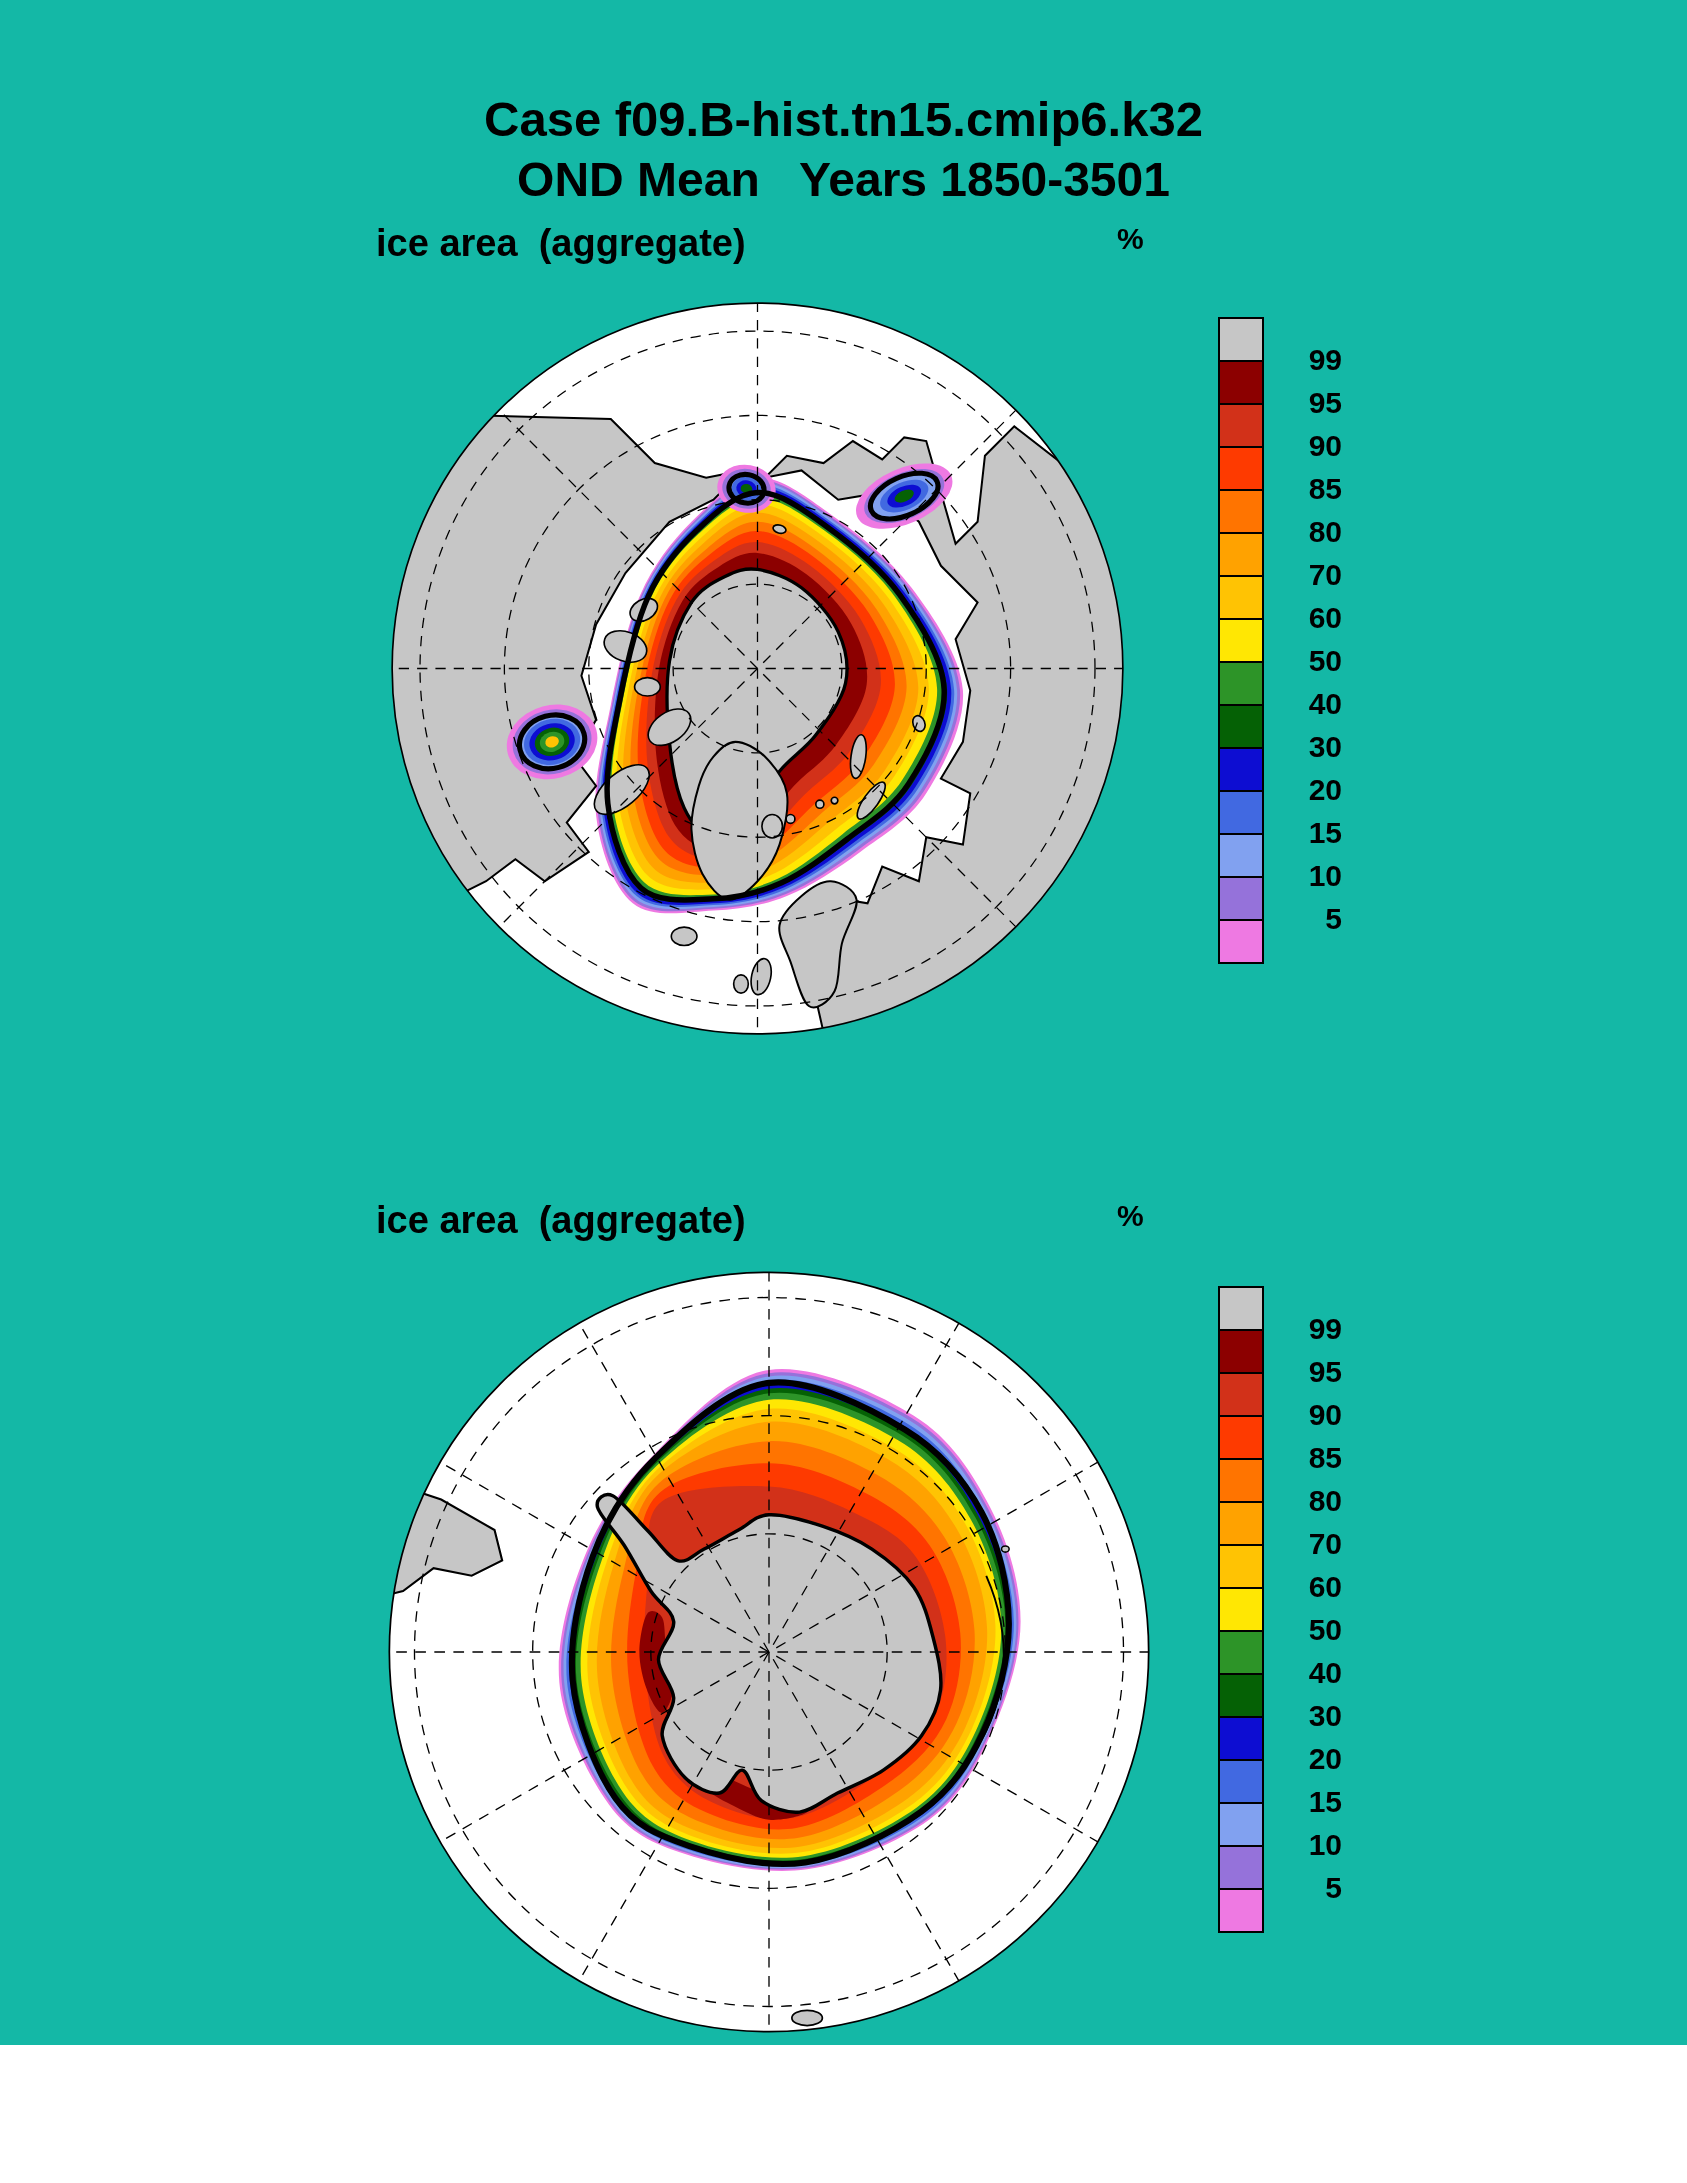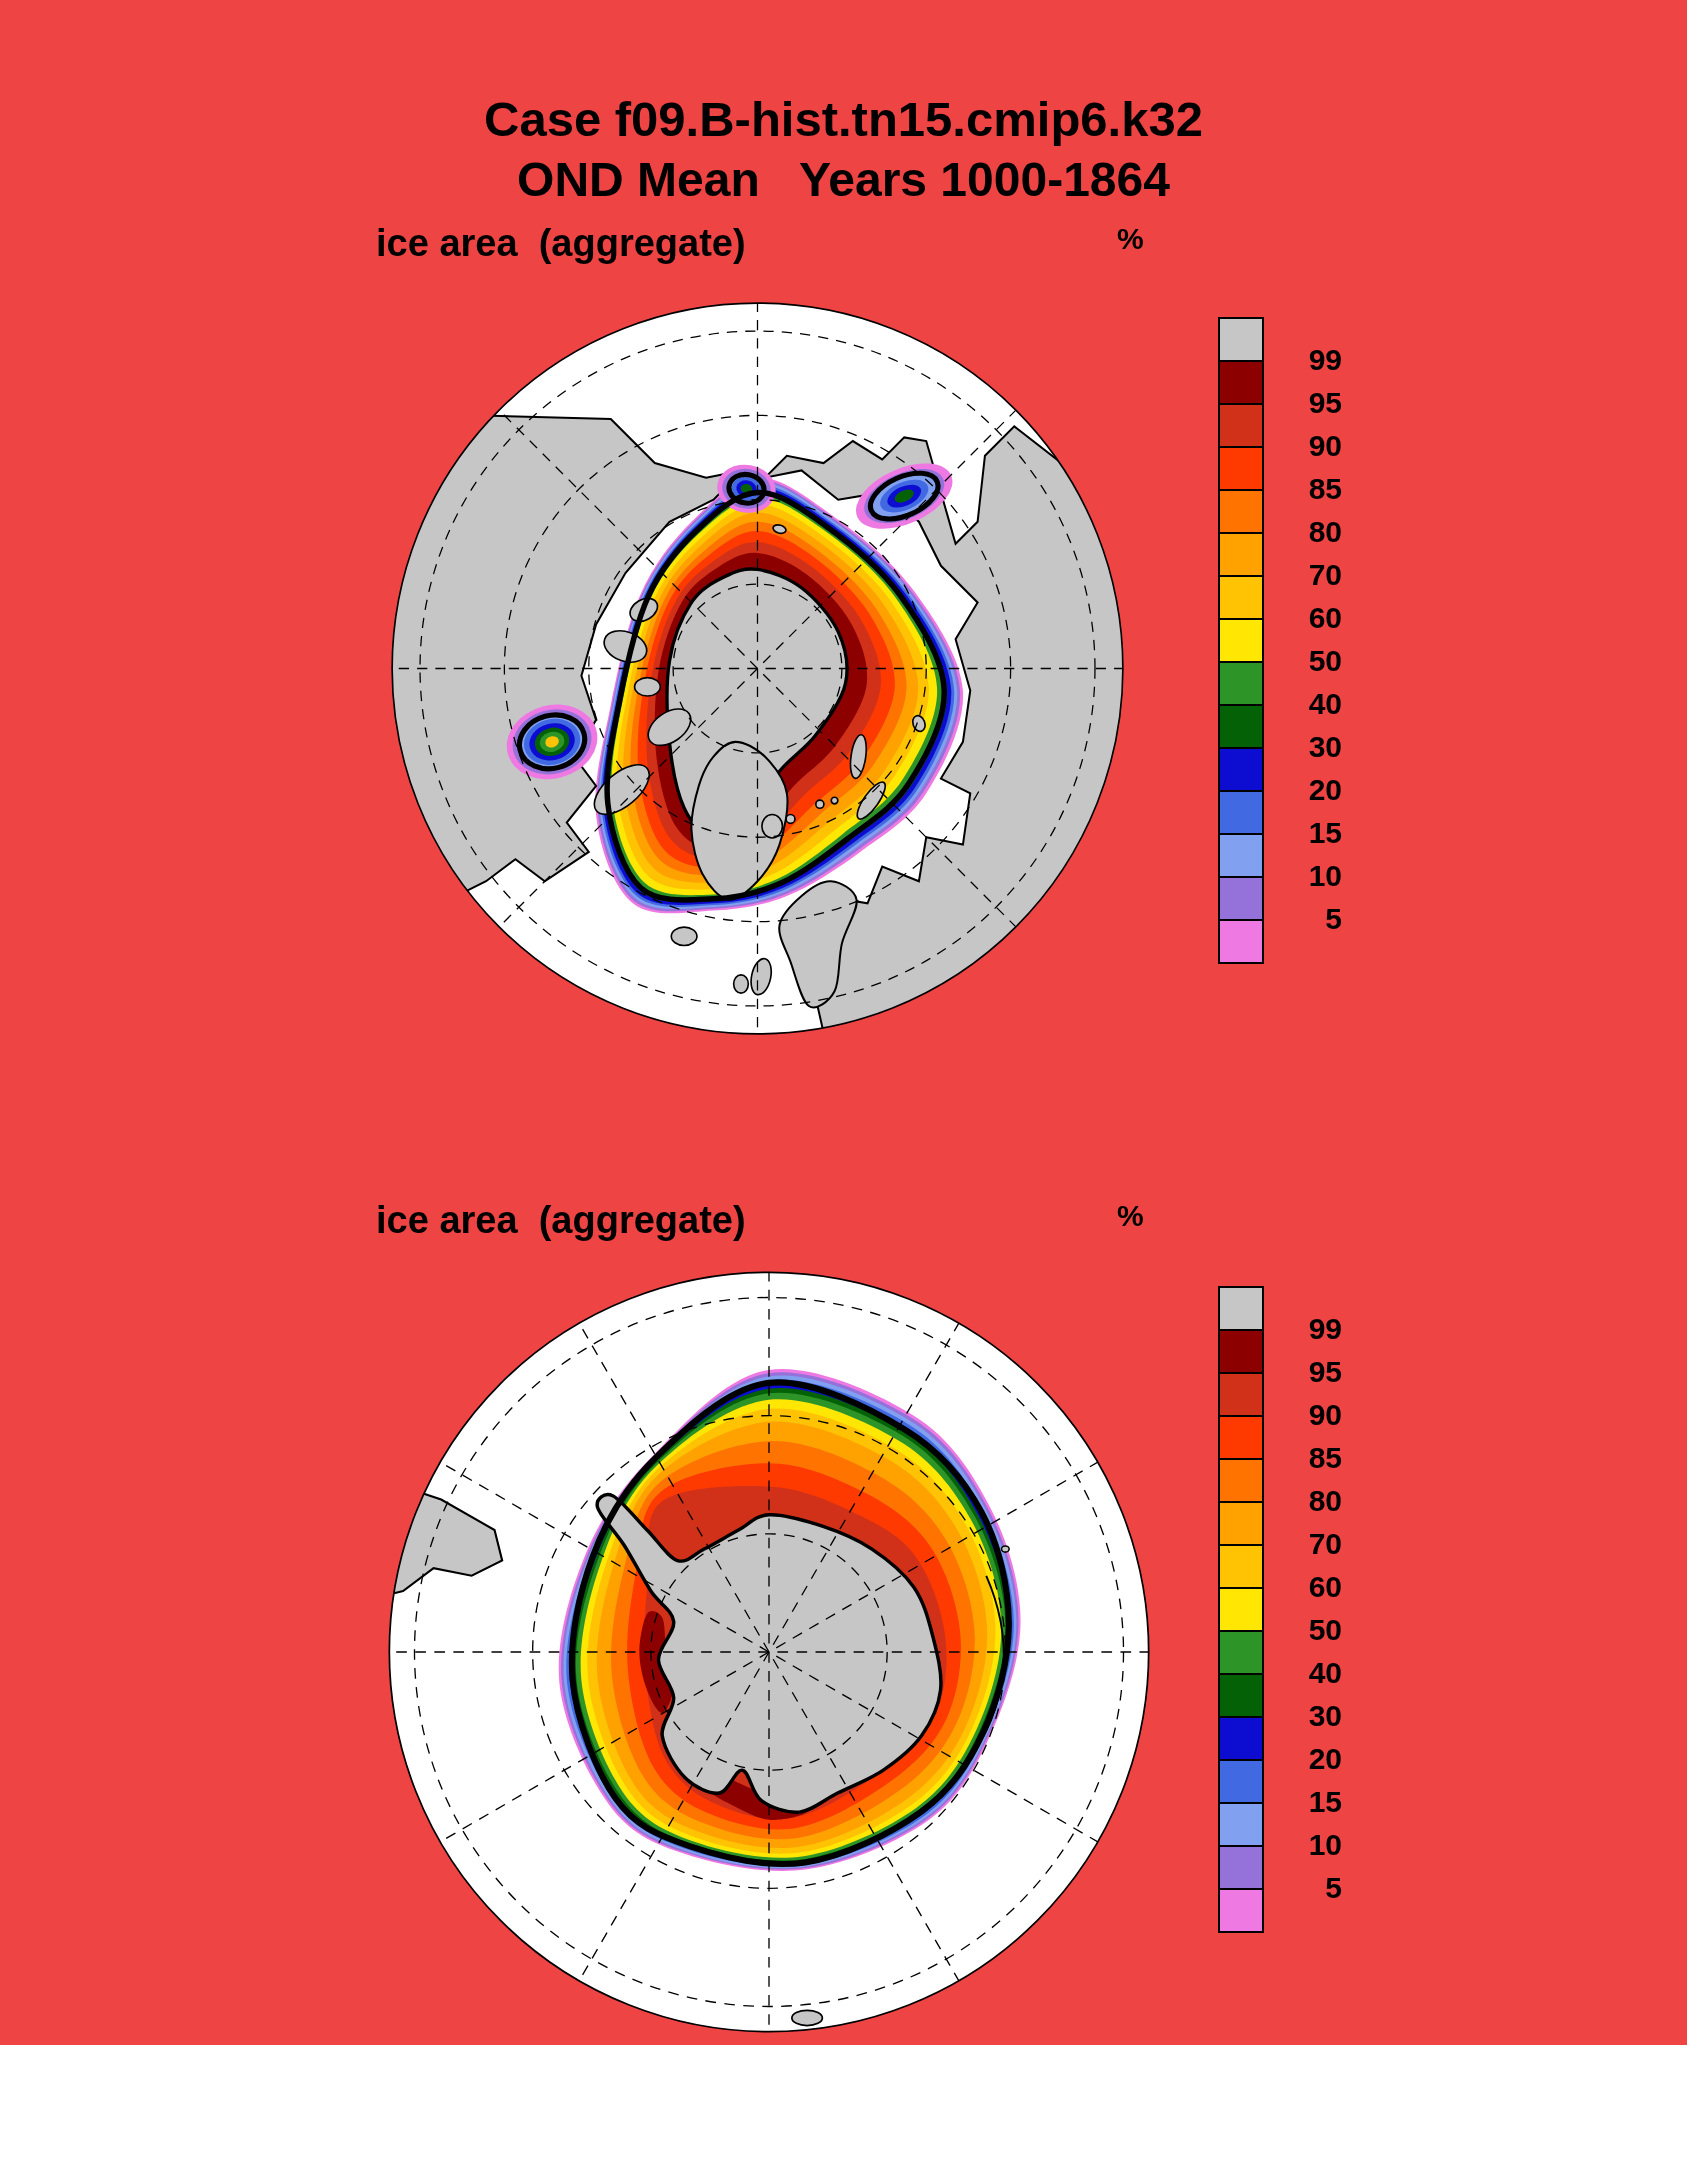--- a/index.html
+++ b/index.html
@@ -1,16 +1,16 @@
 <!DOCTYPE html>
 <html style="font-size:10.6px"><head>
 <meta charset="utf-8">
 <style>
   html,body{margin:0;padding:0;background:#fff;}
-  #page{position:relative;width:1687px;height:2045px;background:#ef4444;
+  #page{position:relative;width:1687px;height:2045px;background:#14b8a6;
         font-family:"Liberation Sans",sans-serif;font-weight:700;color:#000;overflow:hidden;}
   .pre{white-space:pre;}
   .title{position:absolute;left:0;width:1687px;text-align:center;}
   #title1{top:91px;font-size:49px;}
   #title2{top:152px;font-size:48px;}
   .panel-label{position:absolute;left:376px;font-size:38px;}
   .units-label{position:absolute;left:1117px;font-size:30px;}
   .map{position:absolute;}
   #map-arctic{left:387px;top:298px;width:741px;height:741px;}
   #map-antarctic{left:384px;top:1267px;width:770px;height:770px;}
@@ -19,21 +19,21 @@
   .cb-label{position:absolute;left:76px;width:48px;height:30px;line-height:30px;
             font-size:30px;text-align:right;}
   #colorbar-top{top:317px;}
   #colorbar-bottom{top:1286px;}
 </style>
 </head>
 <body>
 
 <div id="page">
   <div id="title1" class="title pre">Case f09.B-hist.tn15.cmip6.k32</div>
-  <div id="title2" class="title pre">OND Mean   Years 1000-1864</div>
+  <div id="title2" class="title pre">OND Mean   Years 1850-3501</div>
 
   <div class="panel-label pre" style="top:222px;">ice area  (aggregate)</div>
   <div class="units-label" style="top:222px;">%</div>
 
   <svg id="map-arctic" class="map" viewBox="-101 -101 202 202">
       <defs>
         <clipPath id="clipA">
           <circle cx="0" cy="0" r="99.6"></circle>
         </clipPath>
       </defs>

